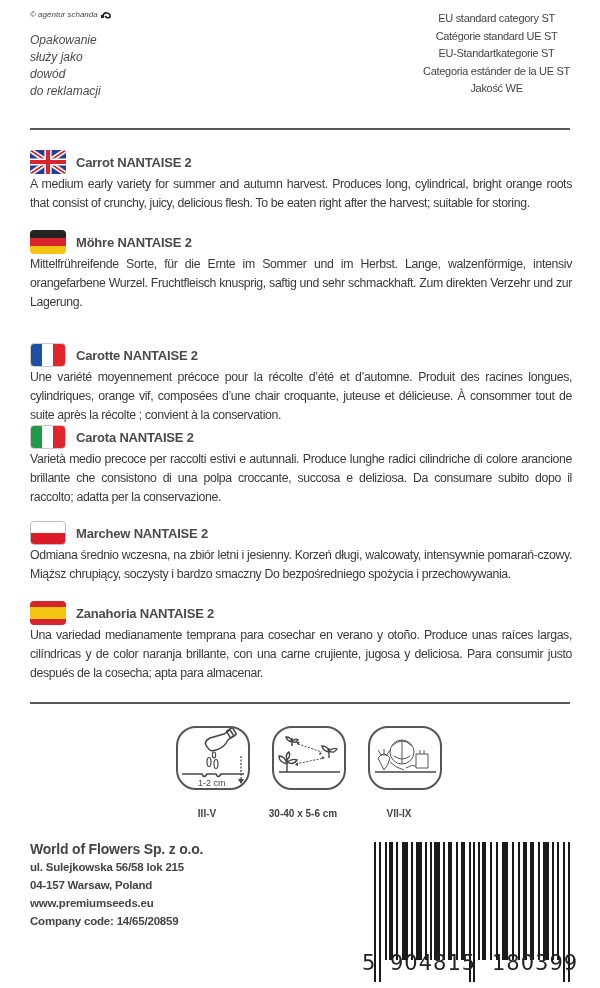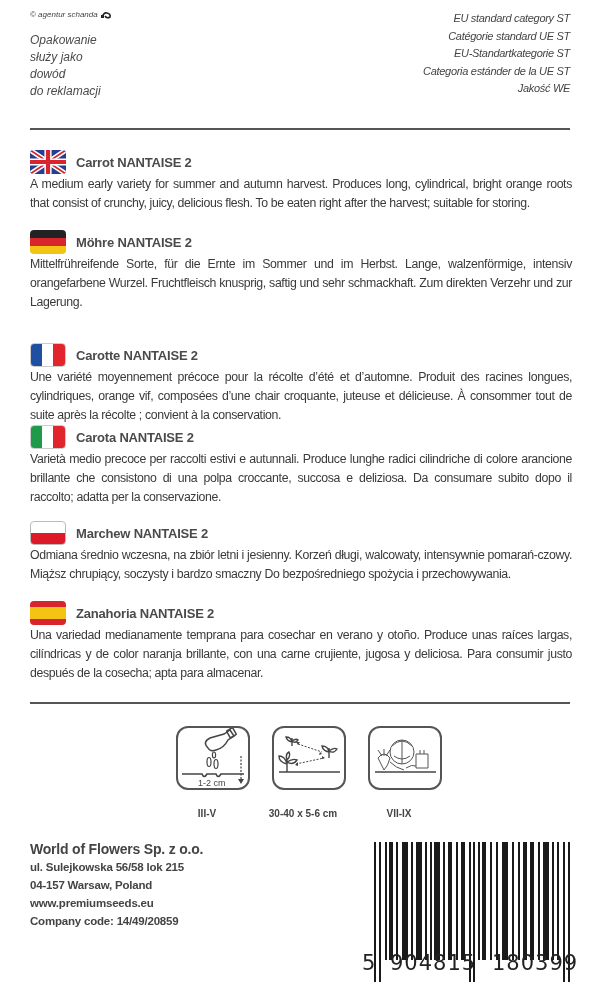--- a/index.html
+++ b/index.html
@@ -2,21 +2,21 @@
 <html><head>
   <meta charset="utf-8">
   <style>
     * { box-sizing: border-box; margin: 0; padding: 0; }
     html, body { width: 600px; height: 988px; background: #ffffff; overflow: hidden; }
     body { position: relative; font-family: "Liberation Sans", sans-serif; color: #3d3d3d; }
 
     .copyright { position: absolute; left: 30px; top: 10px; font-size: 8px; font-style: italic; color: #444; display: flex; align-items: center; gap: 3px; }
     .copyright .logo { display: inline-block; width: 11px; height: 8px; }
     .note { position: absolute; left: 30px; top: 32px; font-size: 12px; font-style: italic; line-height: 17px; color: #4a4a4a; }
-    .categories { position: absolute; right: 30px; top: 10px; text-align: right; font-size: 11px; line-height: 17.5px; color: #444; letter-spacing: -0.3px; font-style: italic; }
+    .categories { position: absolute; right: 30px; top: 10px; text-align: center; font-size: 11px; line-height: 17.5px; color: #444; letter-spacing: -0.3px; }
 
     .species { position: absolute; left: 30px; right: 30px; top: 118px; height: 22px; display: flex; align-items: center; }
     .species .line-l { width: 46px; height: 2px; background: #555; }
     .species .line-r { flex: 1; height: 2px; background: #555; }
     .species .name { font-size: 17px; font-weight: bold; font-style: italic; padding: 0 8px; color: #3d3d3d; }
 
     .section { position: absolute; left: 30px; right: 28px; }
     .sec-head { display: flex; align-items: center; height: 26px; }
     .flag { width: 36px; height: 24px; border-radius: 4px; overflow: hidden; position: relative; flex: none; margin-right: 10px; }
     .sec-title { font-size: 13px; font-weight: bold; color: #4a4a4a; letter-spacing: -0.2px; }
@@ -26,21 +26,21 @@
     .flag-de { background: linear-gradient(#222 0 33%, #d8242c 33% 66%, #f3c414 66% 100%); }
     .flag-fr { background: linear-gradient(90deg, #1f4fa3 0 33%, #ffffff 33% 66%, #e2242c 66% 100%); border: 1px solid #ccc; }
     .flag-it { background: linear-gradient(90deg, #1f9a4b 0 33%, #ffffff 33% 66%, #e2242c 66% 100%); border: 1px solid #ccc; }
     .flag-pl { background: linear-gradient(#ffffff 0 50%, #dd1a2a 50% 100%); border: 1px solid #bbb; }
     .flag-es { background: linear-gradient(#d8242c 0 25%, #f3c414 25% 75%, #d8242c 75% 100%); }
 
     .divider { position: absolute; left: 30px; right: 30px; top: 702px; height: 2px; background: #555; }
 
     .icons { position: absolute; top: 726px; left: 170px; display: flex; gap: 22px; }
     .icon-box { width: 74px; display: flex; flex-direction: column; align-items: center; }
-    .icon-frame { width: 74px; height: 64px; border: 2px solid #555; border-radius: 12px; position: relative; background: #fff; margin-left: 11px; }
+    .icon-frame { width: 74px; height: 64px; border: 2px solid #555; border-radius: 20px; position: relative; background: #fff; margin-left: 11px; }
     .icon-label { margin-top: 18px; font-size: 10px; font-weight: bold; color: #444; white-space: nowrap; }
 
     .company { position: absolute; left: 30px; top: 840px; font-size: 11.5px; line-height: 18px; color: #444; font-weight: bold; letter-spacing: -0.2px; }
     .company .cname { font-size: 14px; }
 
     .barcode { position: absolute; left: 372px; top: 842px; width: 200px; height: 140px; }
     .barcode-num { position: absolute; left: 362px; top: 951px; width: 230px; font-family: "DejaVu Sans", sans-serif; font-size: 21px; color: #222; letter-spacing: 1px; display: flex; }
     .barcode-num .d0 { width: 20px; }
     .barcode-num .g1 { margin-left: 8px; width: 88px; }
     .barcode-num .g2 { margin-left: 14px; width: 88px; }
@@ -183,21 +183,21 @@
     </div>
     <div class="icon-label">VII-IX</div>
   </div>
 </div>
 
 <div class="company">
   <div class="cname">World of Flowers Sp. z o.o.</div>
   <div>ul. Sulejkowska 56/58 lok 215</div>
   <div>04-157 Warsaw, Poland</div>
   <div>www.premiumseeds.eu</div>
-  <div>Company code: 14/49/20859</div>
+  <div>Company code: 14/65/20859</div>
 </div>
 
 <svg class="barcode" viewBox="0 0 200 140" preserveAspectRatio="none">
   <g fill="#1a1a1a">
     <rect x="2" y="0" width="2" height="140"></rect>
       <rect x="7" y="0" width="2" height="140"></rect>
     <rect x="13" y="0" width="2" height="118"></rect>
       <rect x="17" y="0" width="4" height="118"></rect>
       <rect x="24" y="0" width="2" height="118"></rect>
     <rect x="30" y="0" width="6" height="118"></rect>

